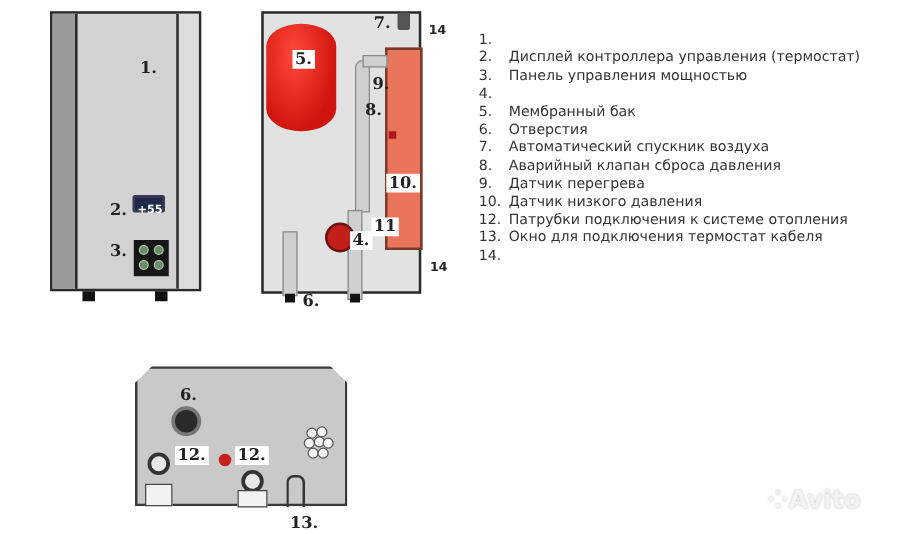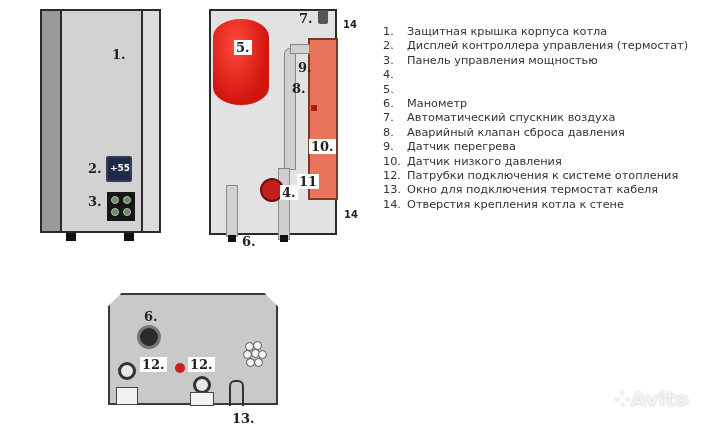--- a/index.html
+++ b/index.html
@@ -9,21 +9,21 @@
   .lbl.plain{background:transparent;}
   .small14{position:absolute;font-family:"DejaVu Sans",sans-serif;font-weight:bold;font-size:10px;color:#222;}
   
   .legend{position:absolute;left:383px;top:25px;font-family:"DejaVu Sans",sans-serif;font-size:11.3px;color:#333;line-height:14.4px;}
   .legend .row{display:flex;white-space:nowrap;}
   .legend .num{width:24px;}
   
   .front{left:40px;top:9px;width:121px;height:224px;background:#d2d2d2;border:2px solid #2a2a2a;box-sizing:border-box;}
   .front .side-l{position:absolute;left:0;top:0;width:18px;height:100%;background:#9a9a9a;border-right:2px solid #2a2a2a;}
   .front .side-r{position:absolute;right:0;top:0;width:16px;height:100%;background:#dcdcdc;border-left:2px solid #2a2a2a;}
-  .display{position:absolute;left:106px;top:156px;width:26px;height:26px;background:#1e2a4a;border:2px solid #3a3a55;border-radius:2px;box-sizing:border-box;}
+  .display{position:absolute;left:106px;top:156px;width:26px;height:14px;background:#1e2a4a;border:2px solid #3a3a55;border-radius:2px;box-sizing:border-box;}
   .display span{position:absolute;left:2px;top:5px;color:#fff;font-weight:bold;font-size:9px;font-family:"DejaVu Sans",sans-serif;}
   .panel{position:absolute;left:107px;top:192px;width:28px;height:29px;background:#161616;}
   .btn{position:absolute;width:8px;height:8px;border-radius:50%;background:#6a8a6a;border:1px solid #aacaa0;box-sizing:border-box;}
   
   .internal{left:209px;top:9px;width:128px;height:226px;background:#e2e2e2;border:2px solid #2a2a2a;box-sizing:border-box;}
   .tank{position:absolute;left:213px;top:19px;width:56px;height:86px;background:radial-gradient(ellipse at 40% 30%,#ff4a3a,#d0140e 70%);border-radius:28px/18px;}
   .heater{position:absolute;left:308px;top:38px;width:30px;height:162px;background:#e8745c;border:2px solid #7a3a2a;box-sizing:border-box;}
   .pipe{position:absolute;background:#cfcfcf;border:1px solid #888;}
   .pump{position:absolute;left:260px;top:178px;width:24px;height:24px;border-radius:50%;background:#c21f1a;border:2px solid #6a1210;box-sizing:border-box;}
   
@@ -100,39 +100,39 @@
     <i style="left:8px;top:9px;"></i>
     <i style="left:15px;top:10px;"></i>
   <i style="left:3px;top:18px;"></i>
     <i style="left:11px;top:18px;"></i>
 </div>
 <div class="lbl plain" style="left:230px;top:411px;">13.</div>
 
 <div class="legend">
   <div class="row">
       <span class="num">1.</span>
-      <span>Защитная крышка корпуса котла</span>
     </div>
   <div class="row">
       <span class="num">2.</span>
       <span>Дисплей контроллера управления (термостат)</span>
     </div>
   <div class="row">
       <span class="num">3.</span>
       <span>Панель управления мощностью</span>
     </div>
   <div class="row">
       <span class="num">4.</span>
     </div>
   <div class="row">
       <span class="num">5.</span>
+      <span>Мембранный бак</span>
     </div>
   <div class="row">
       <span class="num">6.</span>
-      <span>Манометр</span>
+      <span>Отверстия</span>
     </div>
   <div class="row">
       <span class="num">7.</span>
       <span>Автоматический спускник воздуха</span>
     </div>
   <div class="row">
       <span class="num">8.</span>
       <span>Аварийный клапан сброса давления</span>
     </div>
   <div class="row">
@@ -146,19 +146,18 @@
   <div class="row">
       <span class="num">12.</span>
       <span>Патрубки подключения к системе отопления</span>
     </div>
   <div class="row">
       <span class="num">13.</span>
       <span>Окно для подключения термостат кабеля</span>
     </div>
   <div class="row">
       <span class="num">14.</span>
-      <span>Отверстия крепления котла к стене</span>
     </div>
 </div>
 
 <div class="avito">
   <span>⁘</span><span>Avito</span>
 </div>
 
 </body></html>

